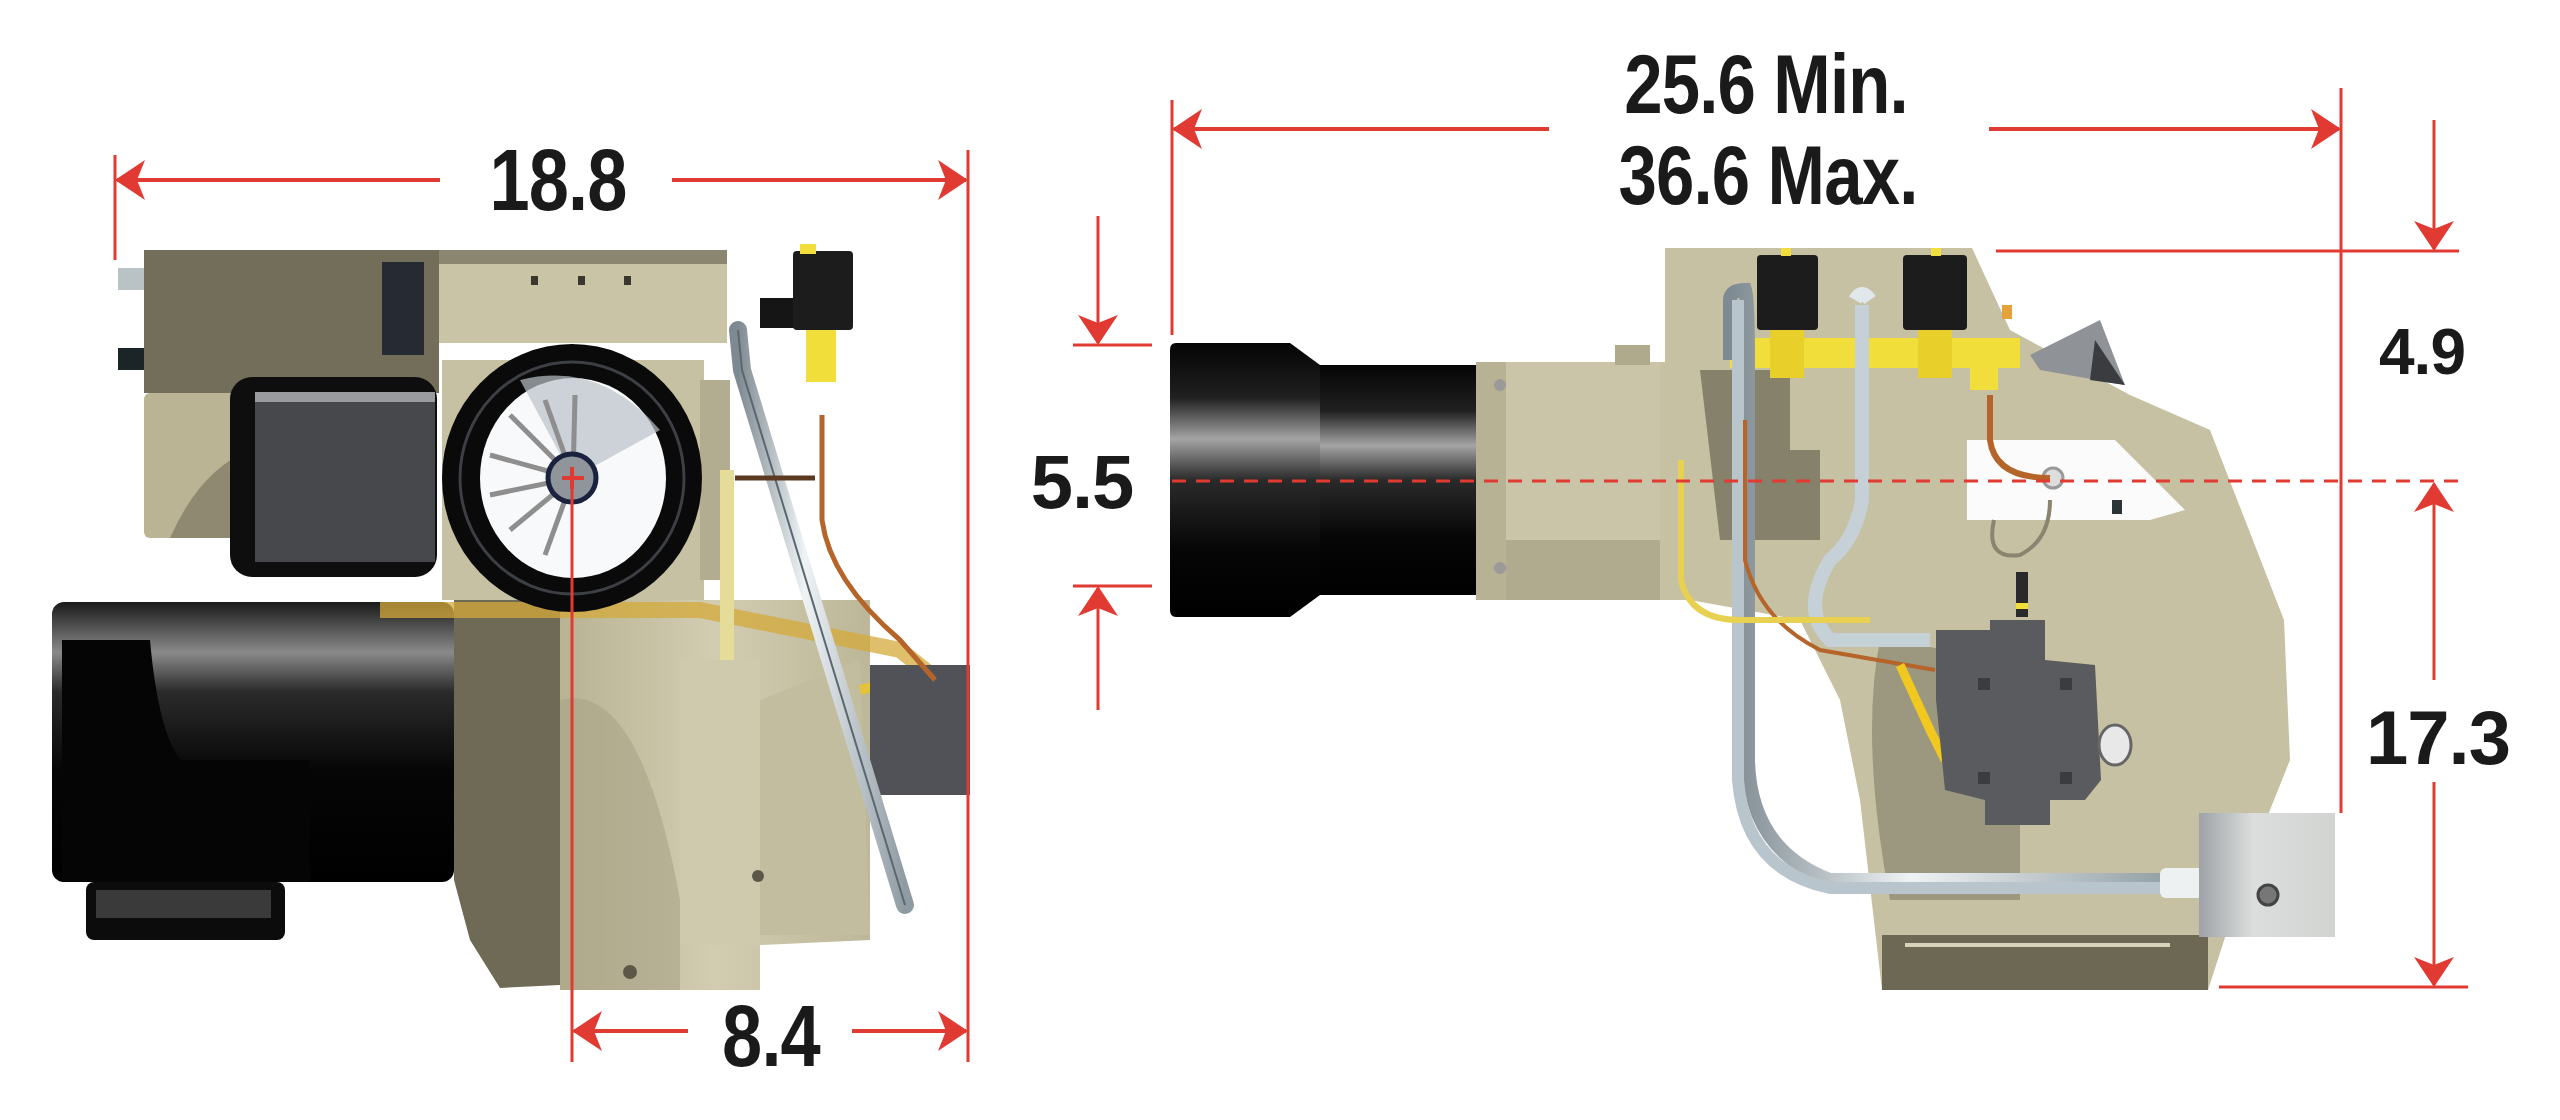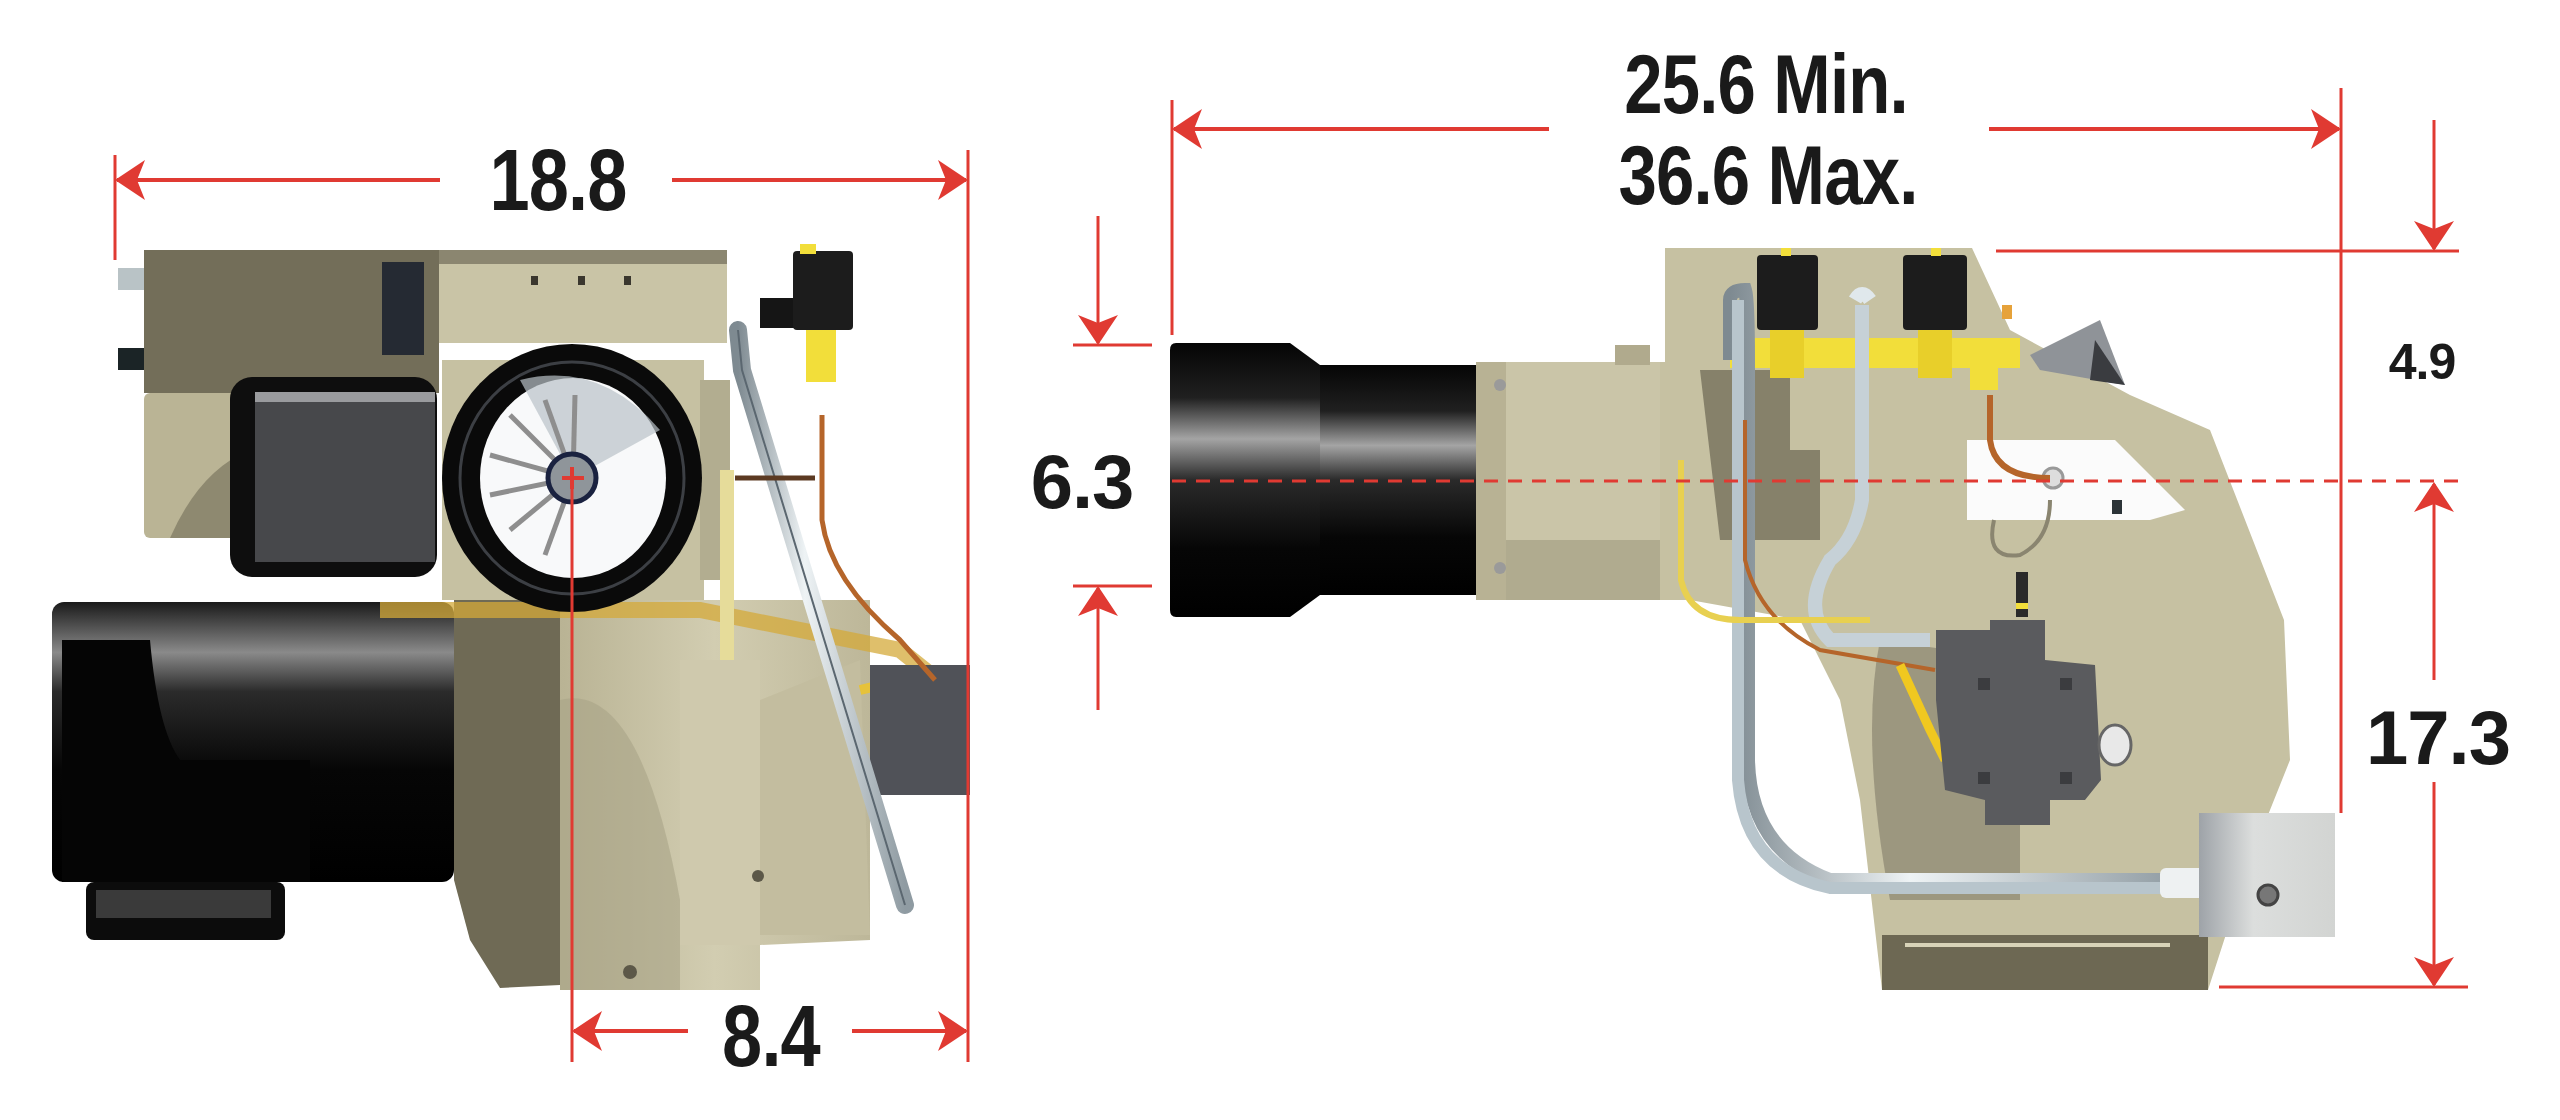--- a/index.html
+++ b/index.html
@@ -227,17 +227,17 @@
 </svg>
 
 <div class="dim-label cond" style="left:558px; top:180px; font-size:88px;">18.8</div>
 
 <div class="dim-label cond" style="left:771px; top:1036px; font-size:88px;">8.4</div>
 
 <div class="dim-label cond" style="left:1766px; top:84px; font-size:84px;">25.6 Min.</div>
 
 <div class="dim-label cond" style="left:1768px; top:175px; font-size:84px;">36.6 Max.</div>
 
-<div class="dim-label norm" style="left:1082px; top:482px; font-size:76px;">6.3</div>
-
-<div class="dim-label norm" style="left:2422px; top:362px; font-size:50px;text-align:center;">4.9</div>
+<div class="dim-label norm" style="left:1082px; top:482px; font-size:76px;">5.5</div>
+
+<div class="dim-label norm" style="left:2422px; top:352px; font-size:64px;text-align:center;">4.9</div>
 
 <div class="dim-label norm" style="left:2438px; top:738px; font-size:76px;">17.3</div>
 
 </body></html>

